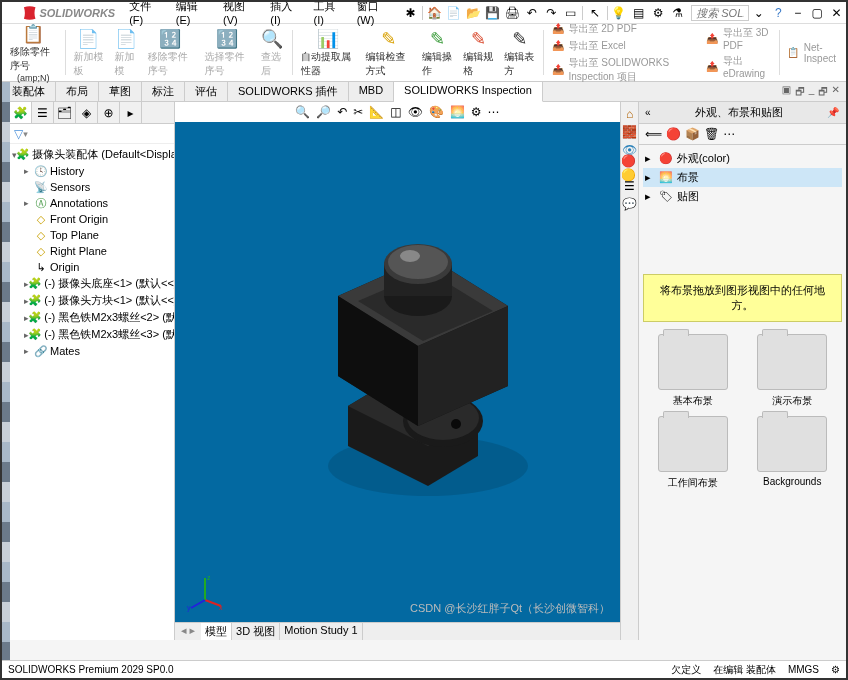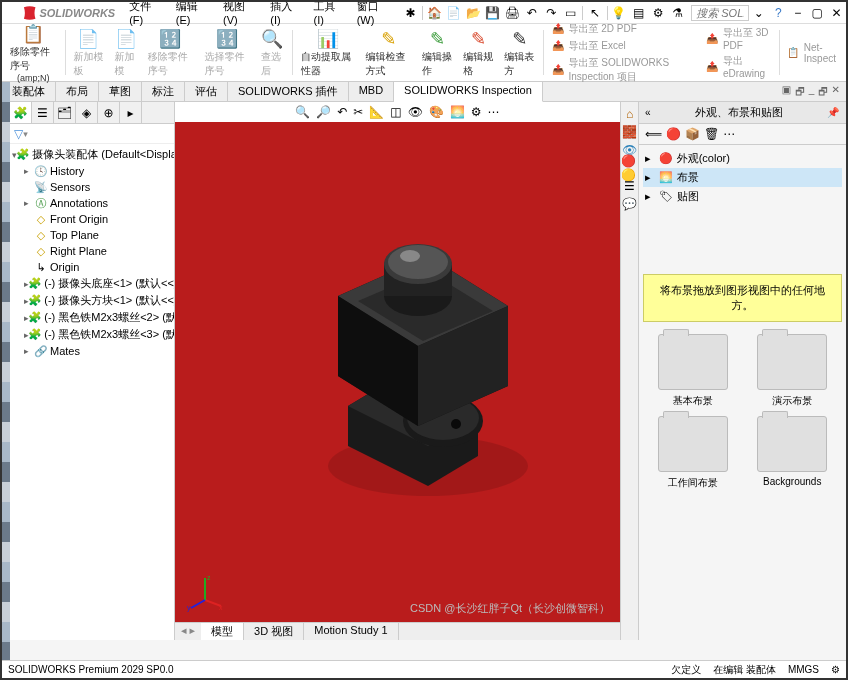--- a/index.html
+++ b/index.html
@@ -33,25 +33,25 @@
 .funnel { font-size: 12px; color: #4a90d9; }
 .tree { flex: 1; overflow: auto; font-size: 11px; padding: 2px 0; }
 .tree-row { display: flex; align-items: center; padding: 1px 2px; cursor: pointer; white-space: nowrap; }
 .tree-toggle { width: 10px; font-size: 9px; color: #666; }
 .tree-ico { width: 14px; height: 14px; margin-right: 2px; display: inline-flex; align-items: center; justify-content: center; font-size: 11px; }
 .indent1 { padding-left: 14px; }
 .indent2 { padding-left: 24px; }
 .viewport { flex: 1; background: #fff; position: relative; display: flex; flex-direction: column; }
 .vp-toolbar { display: flex; justify-content: center; gap: 2px; padding: 2px; font-size: 12px; }
 .vp-toolbar span { cursor: pointer; padding: 1px 2px; }
-.vp-canvas { flex: 1; position: relative; background: #b91c1c; }
+.vp-canvas { flex: 1; position: relative; background: #0369a1; }
 .triad { position: absolute; left: 10px; bottom: 10px; width: 40px; height: 40px; }
 .watermark { position: absolute; right: 10px; bottom: 6px; font-size: 11px; color: #bbb; }
 .bottom-tabs { display: flex; background: #eee; border-top: 1px solid #ccc; font-size: 11px; height: 18px; }
-.btab { padding: 1px 10px; border-right: 1px solid #ccc; cursor: pointer; text-align: right; }
+.btab { padding: 1px 4px; border-right: 1px solid #ccc; cursor: pointer; text-align: right; }
 .btab.active { background: #fff; }
 .right-strip { width: 18px; background: #f0f0f0; border-left: 1px solid #ccc; display: flex; flex-direction: column; align-items: center; padding-top: 4px; gap: 2px; }
 .right-strip div { width: 16px; height: 16px; font-size: 12px; cursor: pointer; display: flex; align-items: center; justify-content: center; }
 .task-pane { width: 208px; background: #f5f5f5; border-left: 1px solid #ccc; display: flex; flex-direction: column; }
 .tp-header { background: #e8e8e8; padding: 3px 6px; font-size: 11px; text-align: center; border-bottom: 1px solid #ccc; display: flex; align-items: center; }
 .tp-header .title { flex: 1; }
 .tp-toolbar { display: flex; gap: 4px; padding: 3px 6px; border-bottom: 1px solid #ccc; font-size: 12px; }
 .tp-tree { padding: 4px; font-size: 11px; }
 .tp-tree-row { display: flex; align-items: center; padding: 2px; cursor: pointer; }
 .tp-tree-row.selected { background: #cde6f7; }

